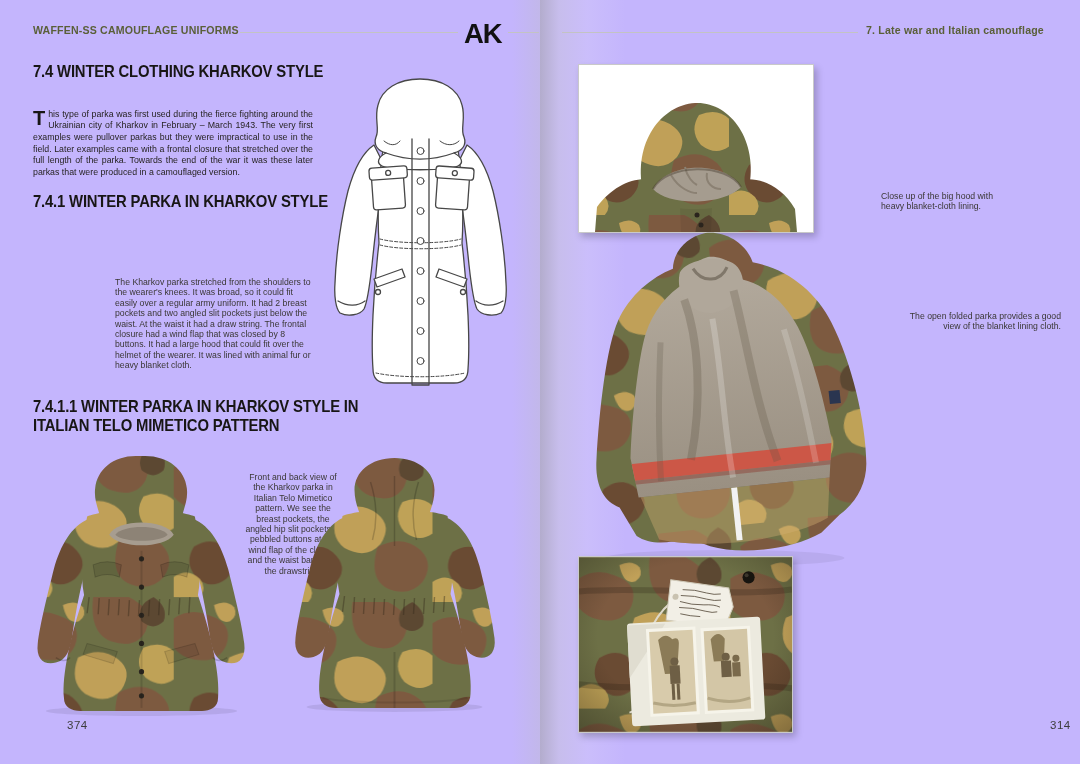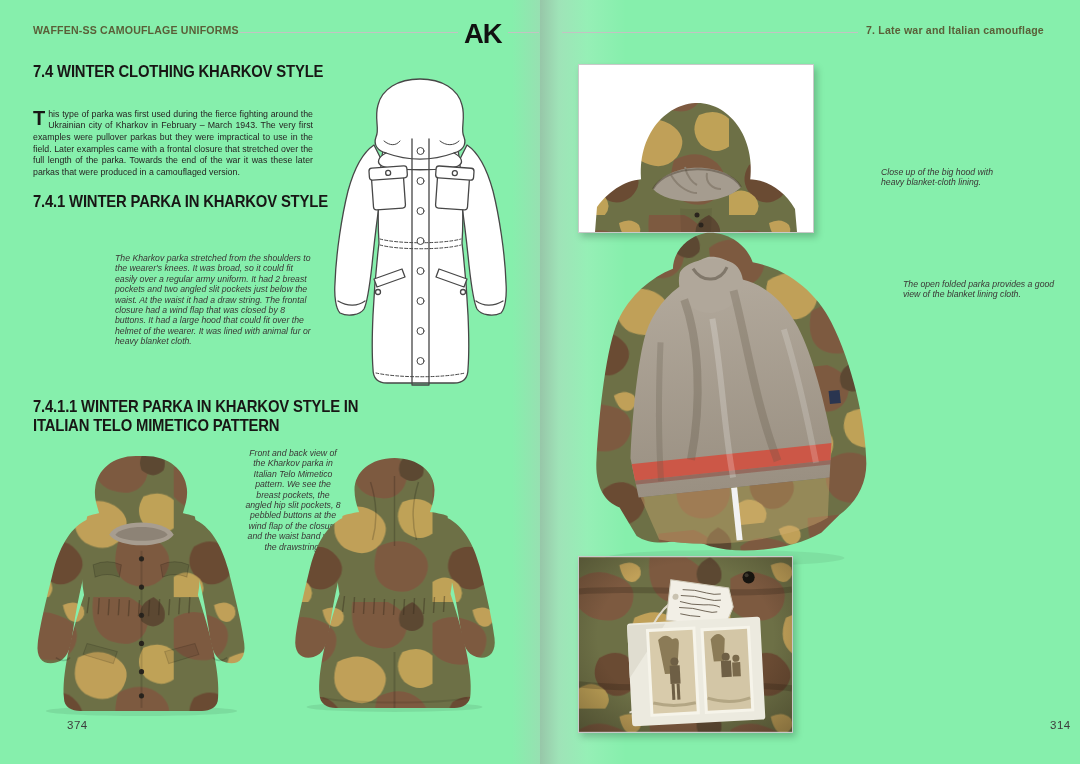--- a/index.html
+++ b/index.html
@@ -1,18 +1,18 @@
 <!DOCTYPE html>
 <html><head>
 <meta charset="utf-8">
 <style>
   html,body{margin:0;padding:0;background:#ffffff;}
   .spread{
     position:relative;width:1080px;height:764px;overflow:hidden;
-    background:#86efac;
+    background:#c4b5fd;
     font-family:"Liberation Sans",sans-serif;
     color:#1d1b1a;
   }
   
   .gutter-left{position:absolute;top:0;bottom:0;left:512px;width:28px;
     background:linear-gradient(90deg,rgba(255,255,255,0) 0%,rgba(190,190,190,0.30) 100%);}
   .gutter-right{position:absolute;top:0;bottom:0;left:540px;width:86px;
     background:linear-gradient(90deg,rgba(165,165,165,0.55) 0%,rgba(205,205,205,0.35) 22%,rgba(240,240,240,0.15) 55%,rgba(255,255,255,0) 100%);}
   
   .running-head{position:absolute;font-weight:bold;font-size:11.5px;letter-spacing:0.2px;color:#5a5f38;
@@ -26,21 +26,21 @@
   .brand-logo{position:absolute;left:464px;top:18px;font-size:28px;font-weight:800;letter-spacing:-1px;
     color:#111;transform:scaleX(0.98);transform-origin:left top;}
   
   .h-section{position:absolute;font-weight:bold;font-size:16.5px;line-height:19px;letter-spacing:-0.2px;
     color:#181615;transform:scaleX(0.9);transform-origin:left top;white-space:nowrap;}
   .h-wrap{white-space:normal;}
   
   .intro{position:absolute;left:33px;top:100px;width:280px;font-size:8.8px;line-height:11.6px;
     text-align:justify;color:#262322;}
   .dropcap{float:left;font-size:20px;line-height:17px;font-weight:bold;padding:1px 3px 0 0;color:#181615;}
-  .caption{position:absolute;font-style:italic;font-size:8.7px;line-height:10.4px;color:#3a3735;}
+  .caption{position:absolute;font-size:8.7px;line-height:10.4px;color:#3a3735;margin-top:24px;}
   .pagenum{position:absolute;font-size:11.5px;color:#3c3c3c;letter-spacing:0.5px;margin-left:32px;}
   
   .frame{position:absolute;background:#fff;border:1px solid #c9c9c9;box-shadow:3px 4px 7px rgba(0,0,0,0.22);}
   .frame svg{display:block;}
   .figure{position:absolute;}
 </style>
 </head>
 <body>
 
 <div class="spread">
@@ -219,21 +219,21 @@
           <path d="M170,66 C178,120 180,180 196,240" stroke="rgba(96,86,70,0.28)" stroke-width="8"></path>
           <path d="M146,92 C150,150 146,200 150,252" stroke="rgba(255,255,255,0.22)" stroke-width="6"></path>
           <path d="M92,110 C86,150 80,200 78,248" stroke="rgba(96,86,70,0.25)" stroke-width="6"></path>
           <path d="M216,110 C224,150 230,200 234,246" stroke="rgba(255,255,255,0.18)" stroke-width="6"></path>
         </g>
         <path d="M132,40 C140,56 158,56 166,42" stroke="rgba(80,72,58,0.5)" stroke-width="3" fill="none"></path>
         <rect x="254" y="176" width="11" height="13" fill="#2a3550"></rect>
       </g>
     </svg>
   </div>
-  <div class="caption" style="left:903px;top:279px;width:158px;">The open folded parka provides a good view of the blanket lining cloth.</div>
+  <div class="caption" style="left:903px;top:287px;width:158px;text-align:right;">The open folded parka provides a good view of the blanket lining cloth.</div>
 
   <div class="frame" style="left:578px;top:556px;width:213px;height:175px;">
     <svg width="213" height="175" viewBox="0 0 211 173">
       <rect width="211" height="173" fill="url(#camo)"></rect>
       <g stroke="rgba(30,25,15,0.22)" stroke-width="6" fill="none">
         <path d="M0,34 C60,28 150,40 211,32 M0,126 C70,134 150,122 211,130"></path>
       </g>
       <rect width="211" height="173" fill="url(#vignette)"></rect>
       <circle cx="168" cy="20" r="6" fill="#17140f"></circle>
       <circle cx="166" cy="18" r="2" fill="#3c362c"></circle>

